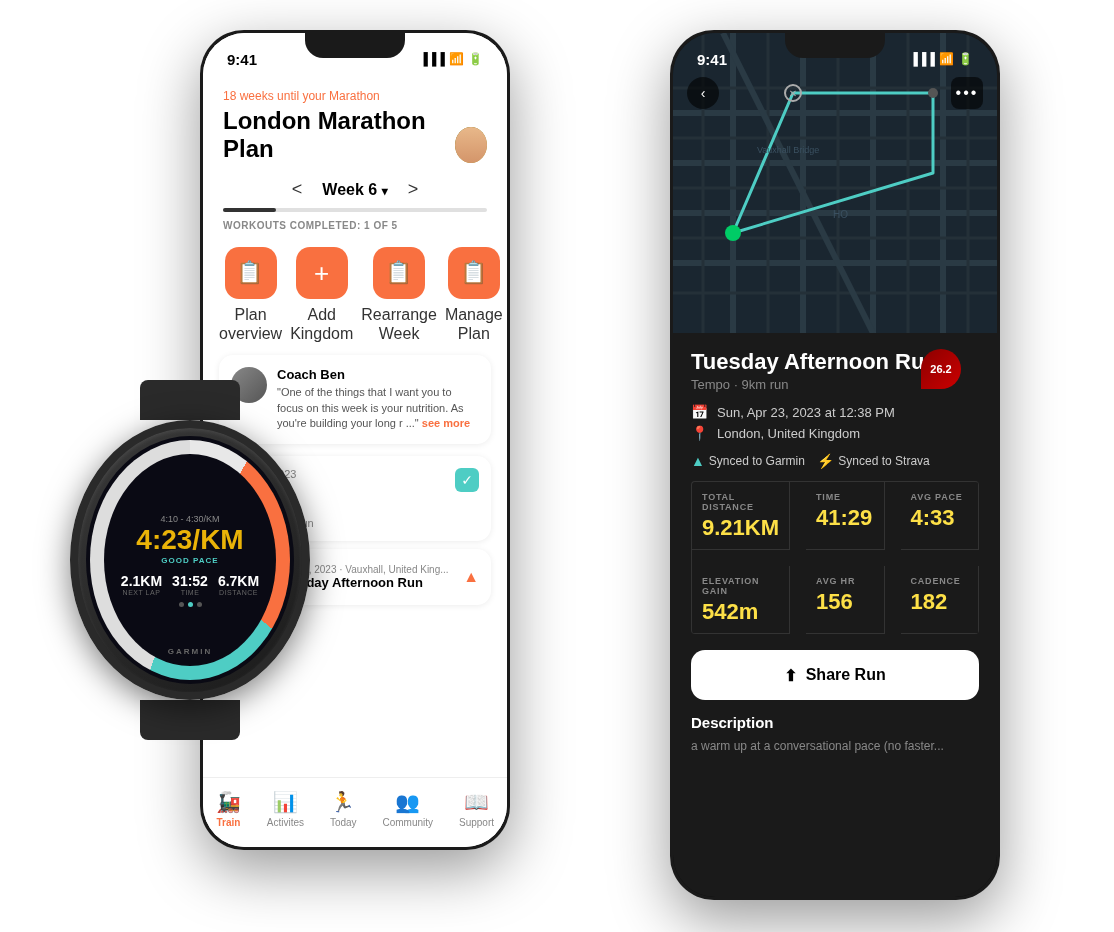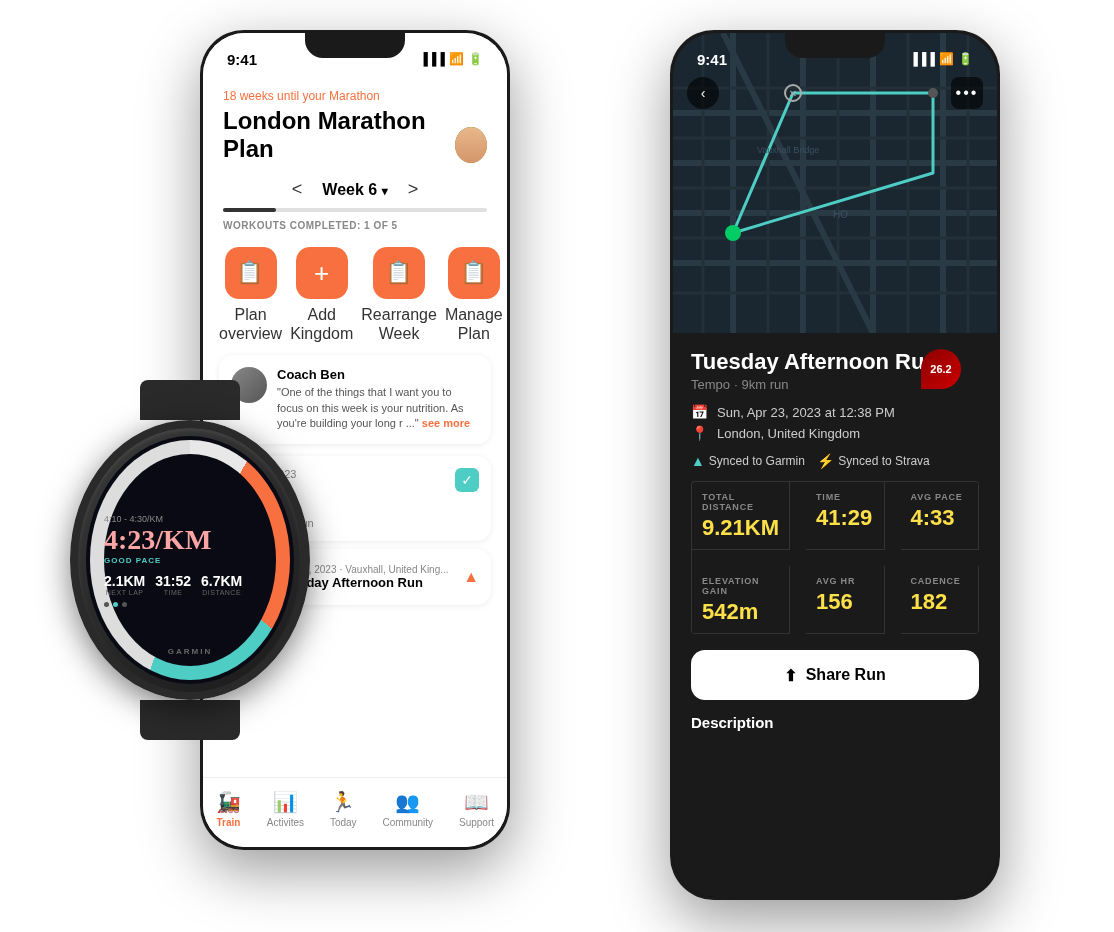--- a/index.html
+++ b/index.html
@@ -64,33 +64,33 @@
         #ddd 200deg 360deg
       );
     }
     .watch-ring-inner {
       position: absolute;
       inset: 18px;
       border-radius: 50%;
       background: #0a0a14;
       display: flex;
       flex-direction: column;
+      align-items: center;
       justify-content: center;
     }
     .watch-pace-range {
       font-size: 9px;
       color: #888;
       margin-bottom: 2px;
     }
     .watch-main-pace {
       font-size: 28px;
       font-weight: 800;
-      color: #fca5a5;
+      color: #eab308;
       line-height: 1;
-      font-family: Liberation Serif, serif;
     }
     .watch-good-pace {
       font-size: 8px;
       color: #4ecdc4;
       font-weight: 600;
       letter-spacing: 1px;
       margin-top: 2px;
     }
     .watch-stats {
       display: flex;
@@ -852,17 +852,18 @@
           </div>
         </div>
 
         <div class="share-btn">
           <span>⬆</span>
           <span>Share Run</span>
         </div>
 
         <div class="description-section">
           <div class="description-title">Description</div>
+          <div class="description-text">a warm up at a conversational pace (no faster...</div>
         </div>
       </div>
     </div>
   </div>
 </div>
 
 </body></html>

